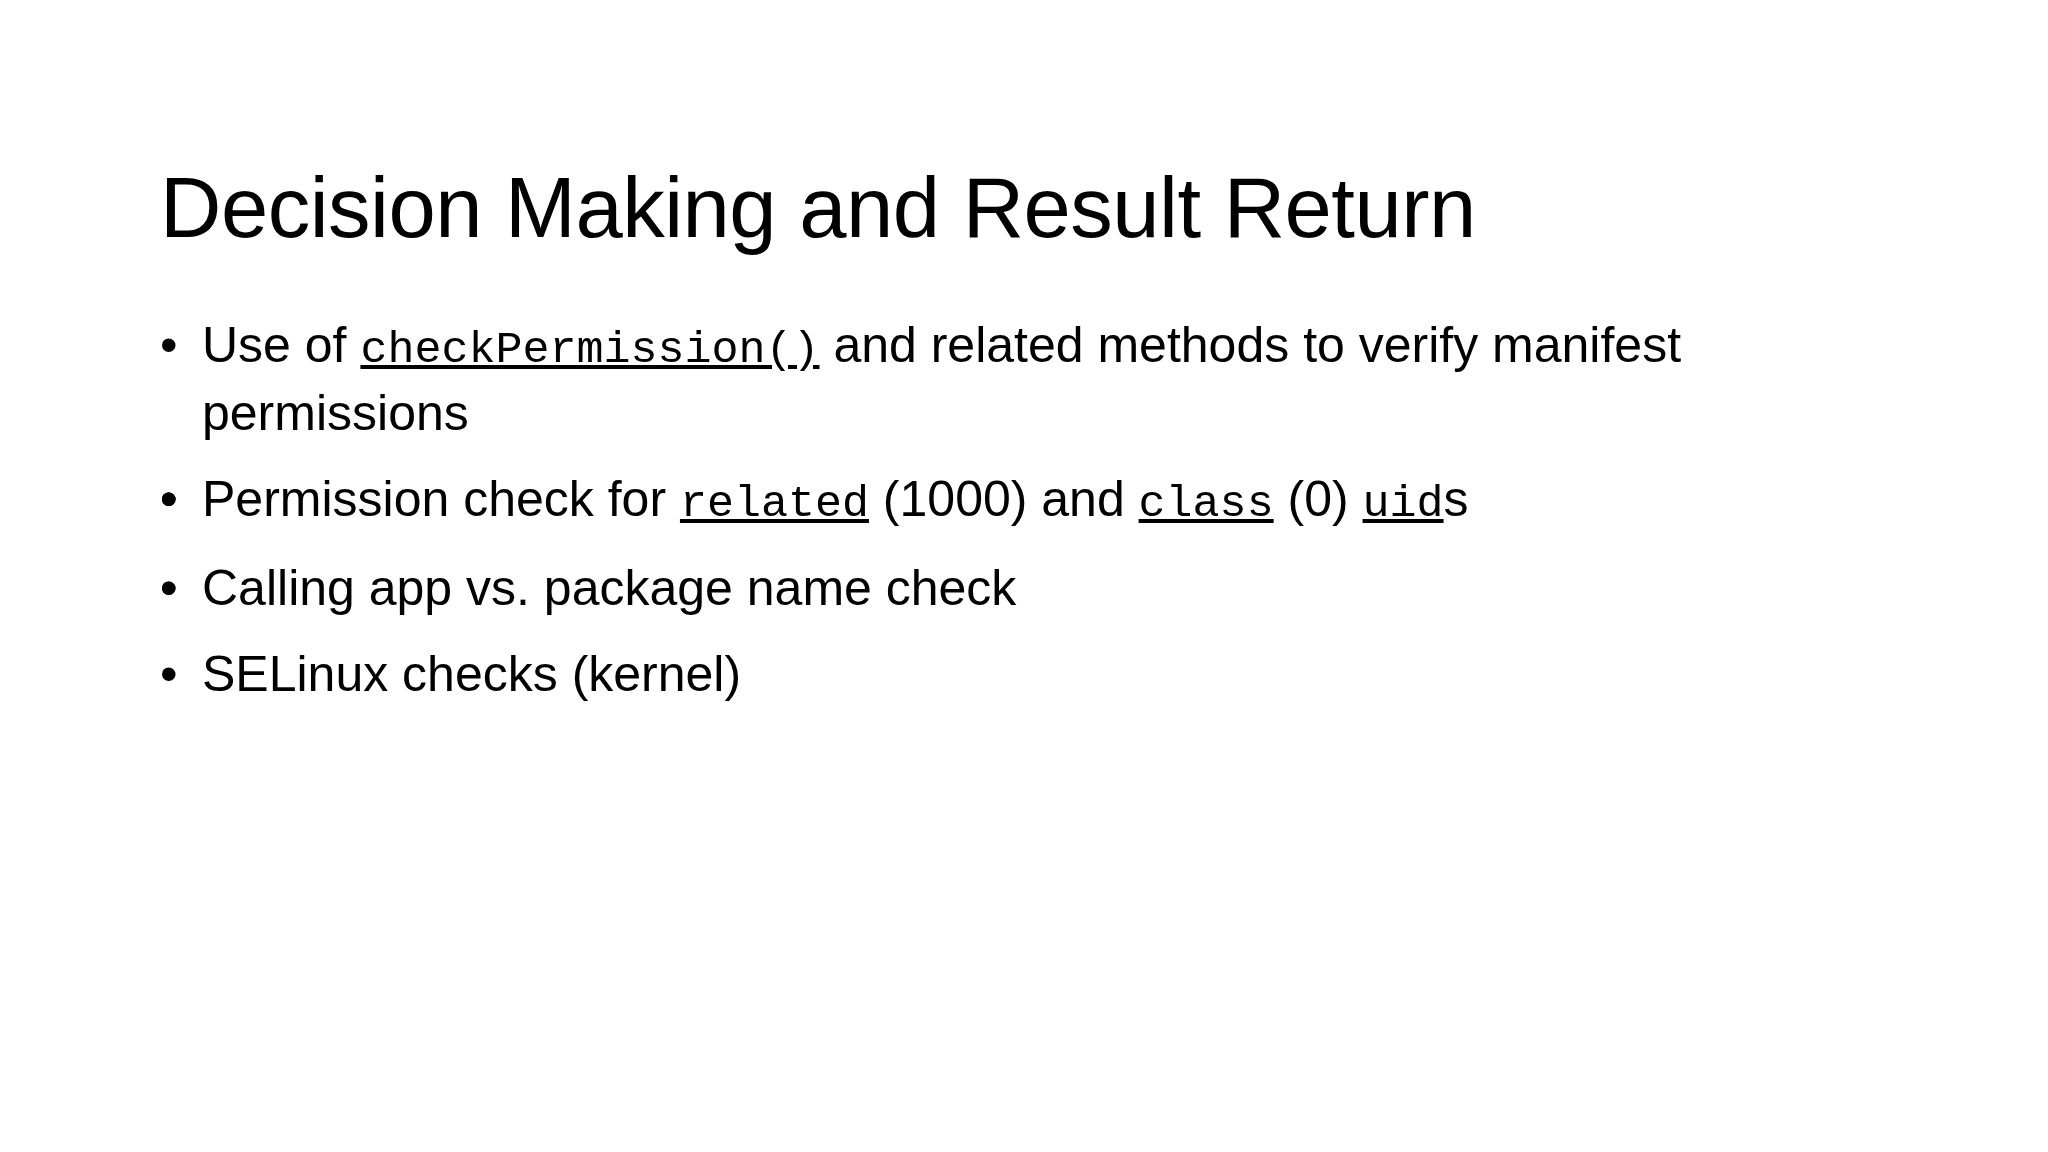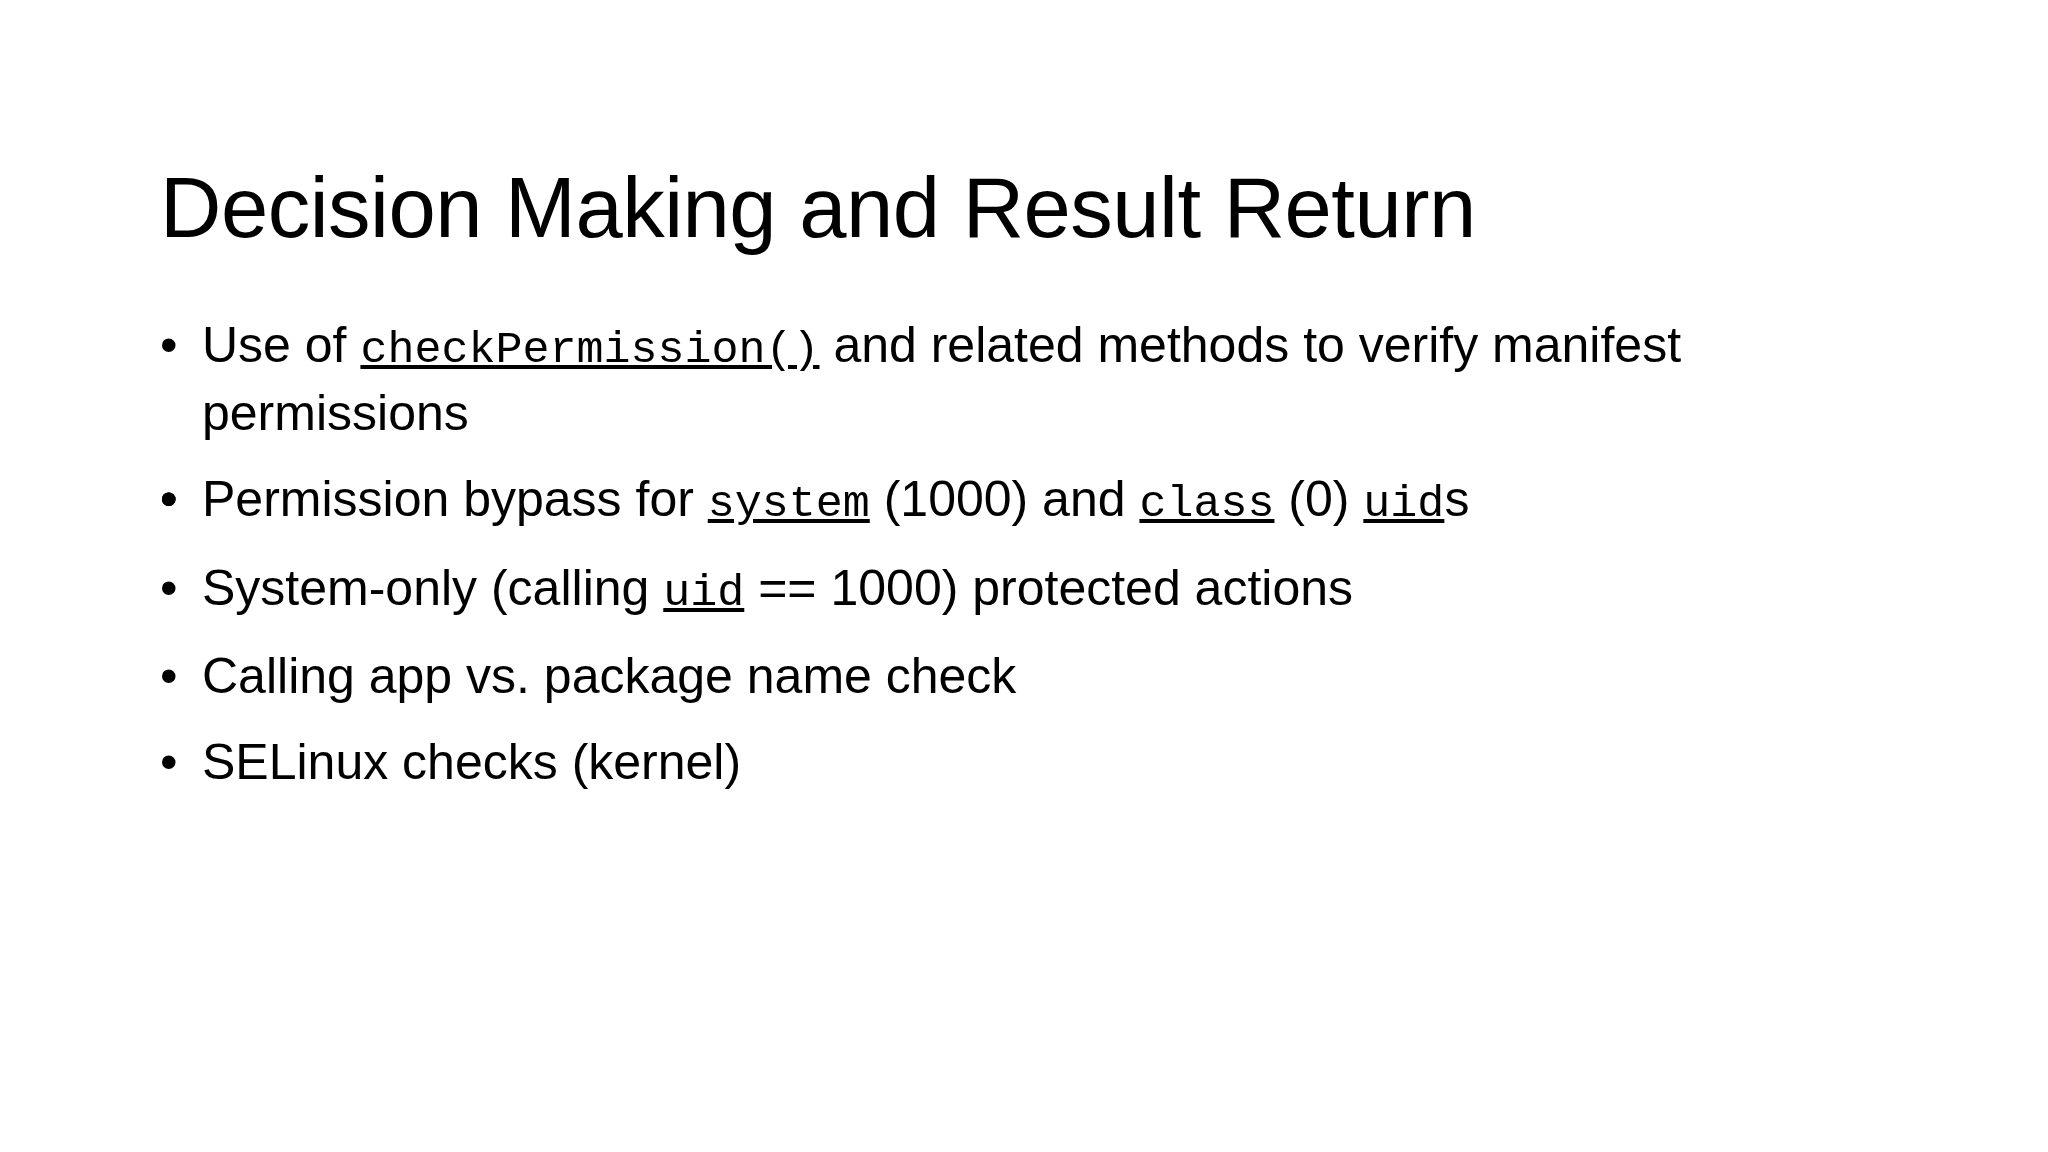--- a/index.html
+++ b/index.html
@@ -85,19 +85,19 @@
 
 <div class="slide">
 
   <h1 class="slide-title">Decision Making and Result Return</h1>
 
   <ul class="body-list">
 
   <li class="bullet-item wrap"><span class="bullet-dot">•</span><span class="txt"><span>Use of </span><span class="mono">checkPermission()</span><span>  and related methods to verify manifest permissions</span></span></li>
       <li class="bullet-item"><span class="bullet-dot">•</span></li>
       <li class="bullet-item"><span class="bullet-dot">•</span></li>
-      <li class="bullet-item"><span class="bullet-dot">•</span><span class="txt"><span>Permission bypass for </span><span class="mono">system</span><span> (1000) and </span><span class="mono">class</span><span> (0) </span><span class="mono">uid</span><span>s</span></span></li>
-      <li class="bullet-item"><span class="bullet-dot">•</span><span class="txt"><span>System-only (calling </span><span class="mono">uid</span><span> == 1000) protected actions</span></span></li>
+      <li class="bullet-item"><span class="bullet-dot">•</span><span class="txt"><span>Permission check for </span><span class="mono">related</span><span> (1000) and </span><span class="mono">class</span><span> (0) </span><span class="mono">uid</span><span>s</span></span></li>
+      <li class="bullet-item"><span class="bullet-dot">•</span></li>
       <li class="bullet-item"><span class="bullet-dot">•</span><span class="txt"><span>Calling app vs. package name check</span></span></li>
       <li class="bullet-item"><span class="bullet-dot">•</span><span class="txt"><span>SELinux checks (kernel)</span></span></li>
     </ul>
 
 </div>
 
 </body></html>

